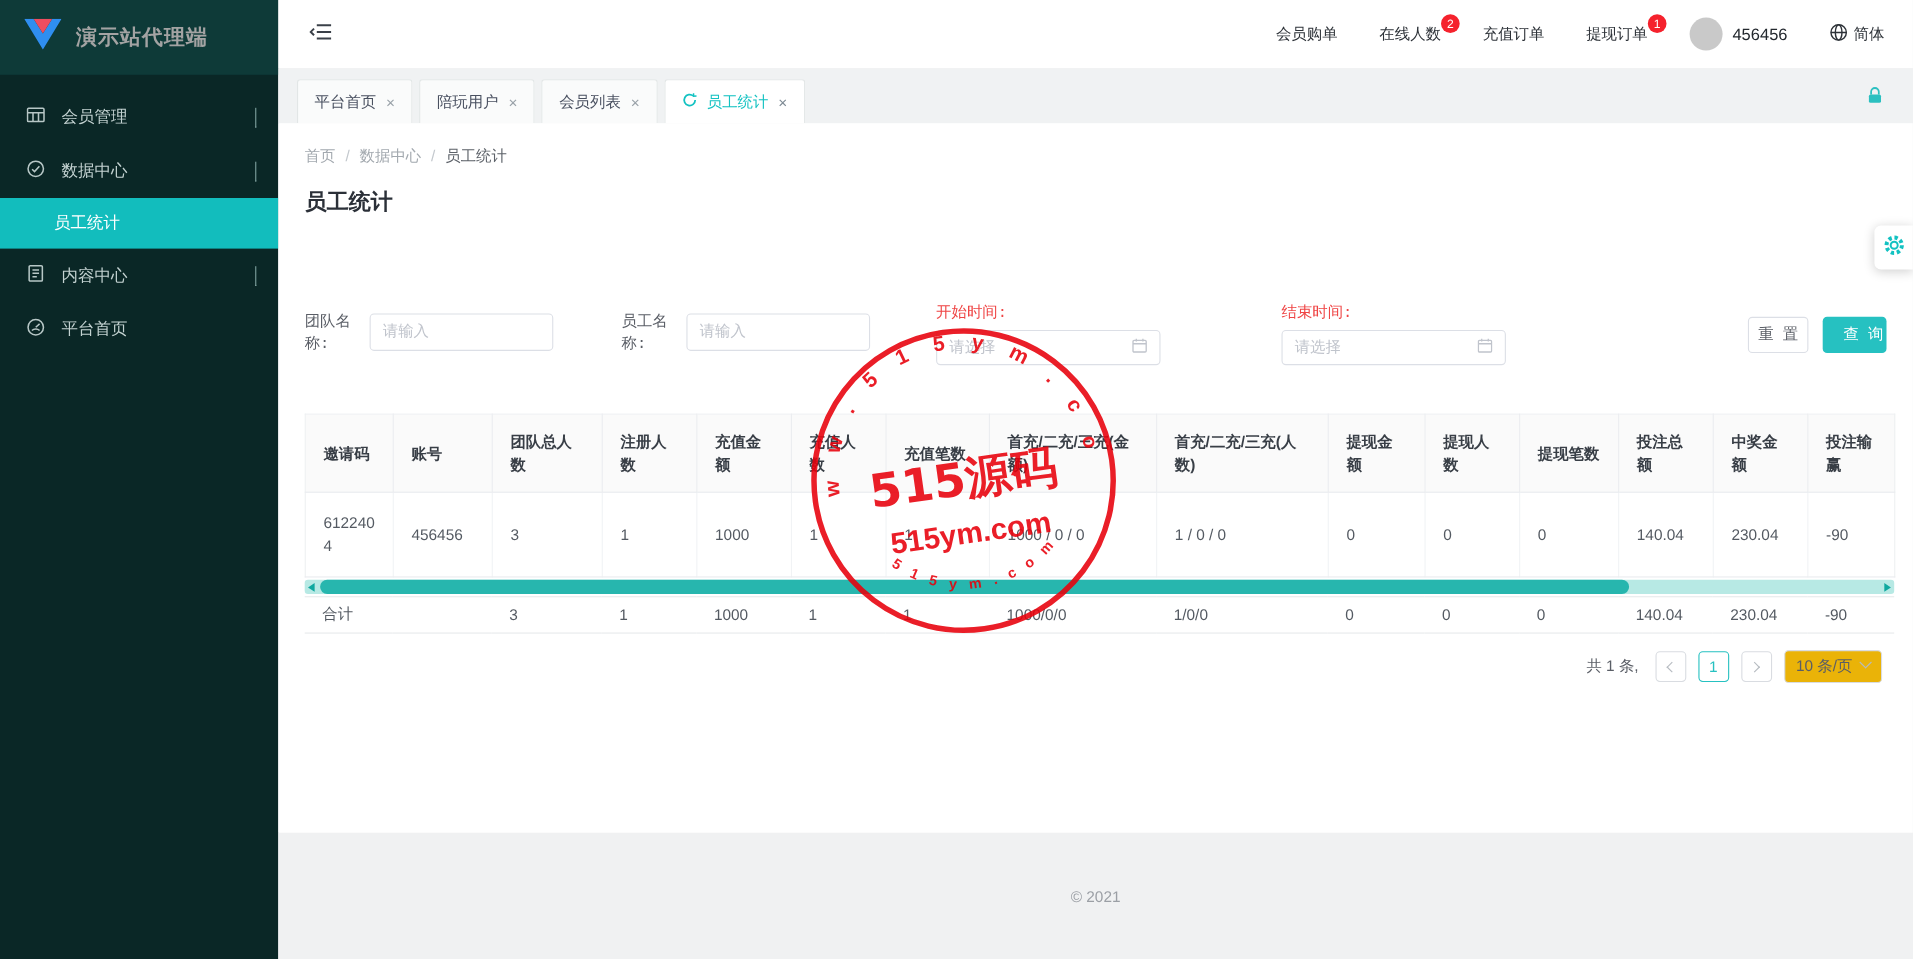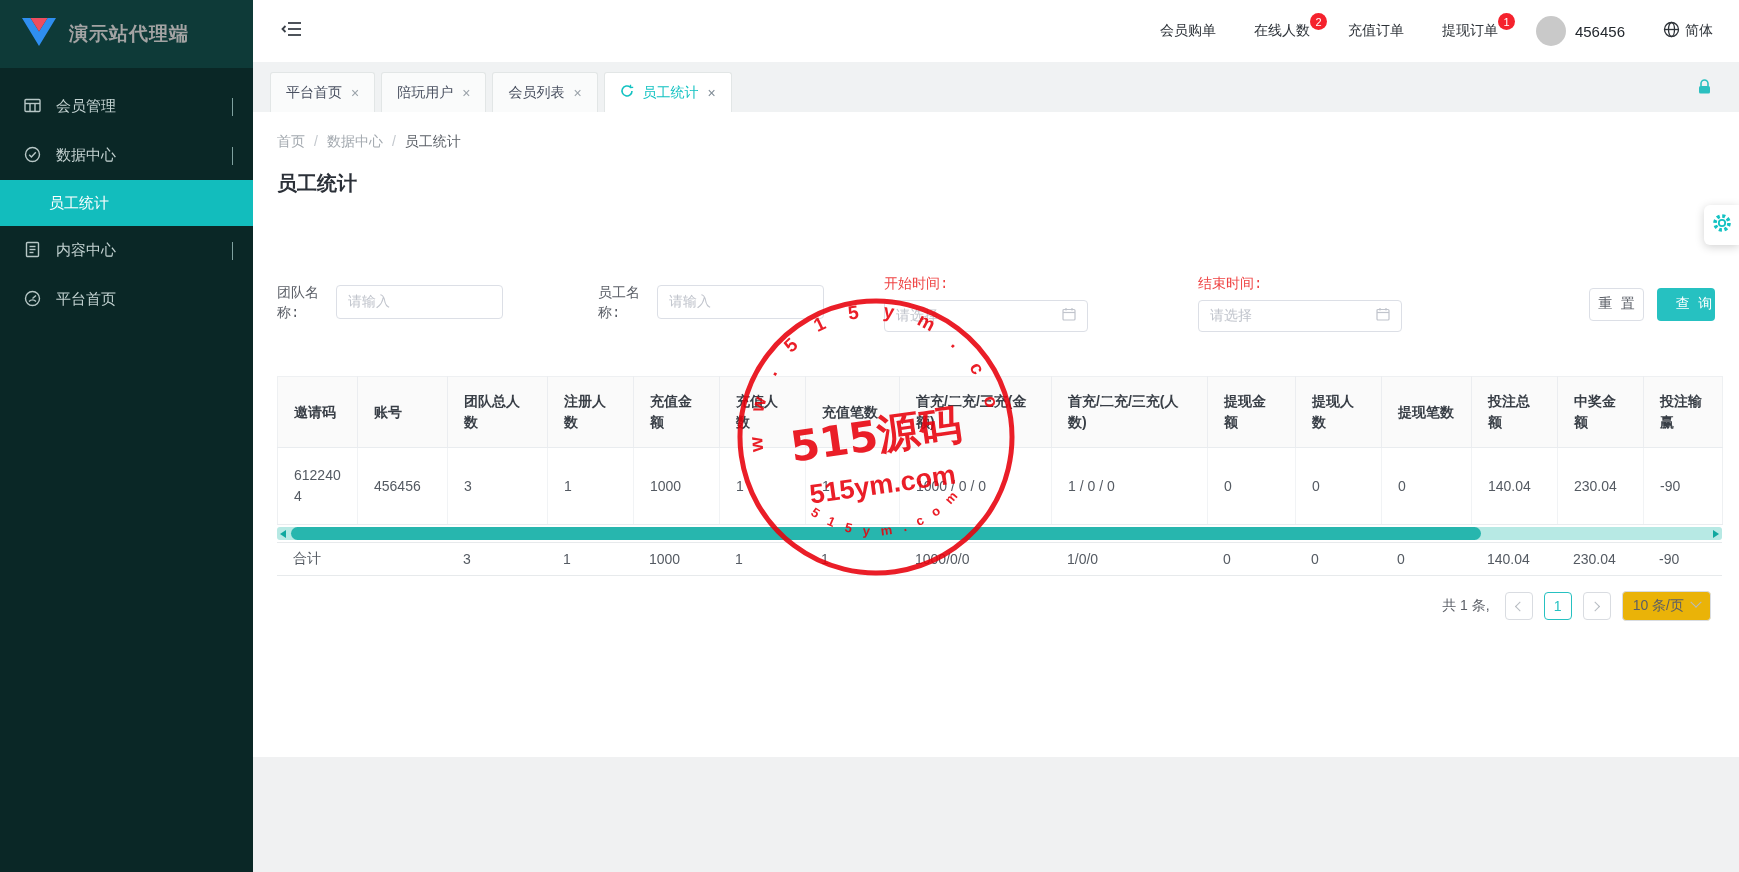--- a/index.html
+++ b/index.html
@@ -254,21 +254,21 @@
         <span class="sep">/</span>
         <span class="last">员工统计</span>
       </div>
       <h1 class="page-title">员工统计</h1>
 
       <div class="filter-row">
         <div class="f-group">
           <span class="f-label">团队名称:</span>
           <input class="f-input" type="text" placeholder="请输入" style="">
         </div>
-        <div class="f-group" style="margin-left:95px;">
+        <div class="f-group" style="margin-left:62px;">
           <span class="f-label">员工名称:</span>
           <input class="f-input" type="text" placeholder="请输入" style="">
         </div>
         <div class="f-date">
           <span class="f-date-label">开始时间:</span>
           <div class="date-box">
             <span class="date-ph">请选择</span>
             <span>
               <svg width="14" height="14" viewBox="0 0 14 14" fill="none" stroke="#c0c4cc" stroke-width="1.2">
                 <rect x="1" y="2.5" width="12" height="10.5" rx="1"></rect>
@@ -411,20 +411,23 @@
         <span class="pg-btn">
             <span class="pg-chev right"></span>
           </span>
         <span class="pg-size">
           <span>10 条/页</span>
           <span class="chev down" style="border-color:#b6bbc1;margin-top:-3px;"></span>
         </span>
       </div>
     </section>
 
+    <footer class="footer">
+      <span>© 2021</span>
+    </footer>
   </div>
 
   <div class="gear-fab">
     <span>
       <svg width="20" height="20" viewBox="0 0 20 20" fill="none" stroke="#13c2c2">
         <circle cx="10" cy="10" r="7" stroke-width="3.6" stroke-dasharray="3 2.5"></circle>
         <circle cx="10" cy="10" r="3.2" stroke-width="1.8"></circle>
       </svg></span>
   </div>
 

